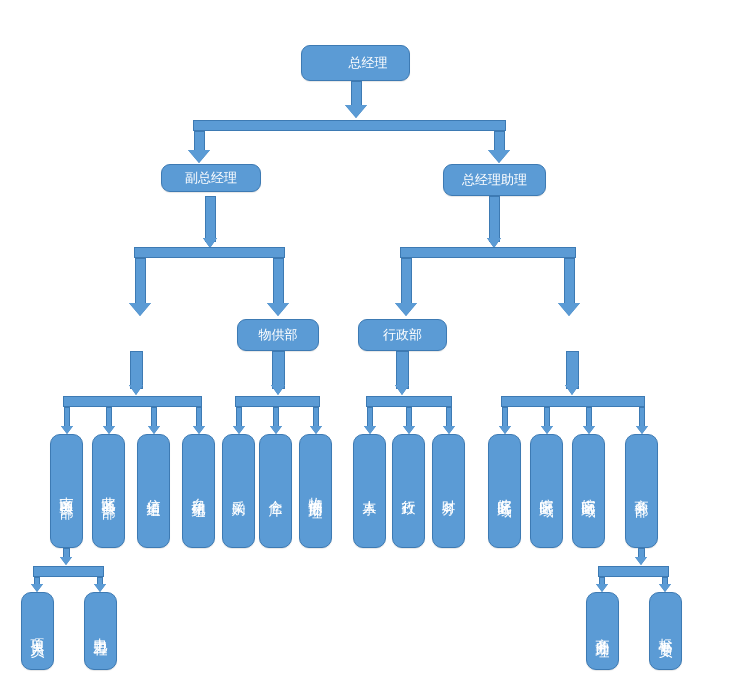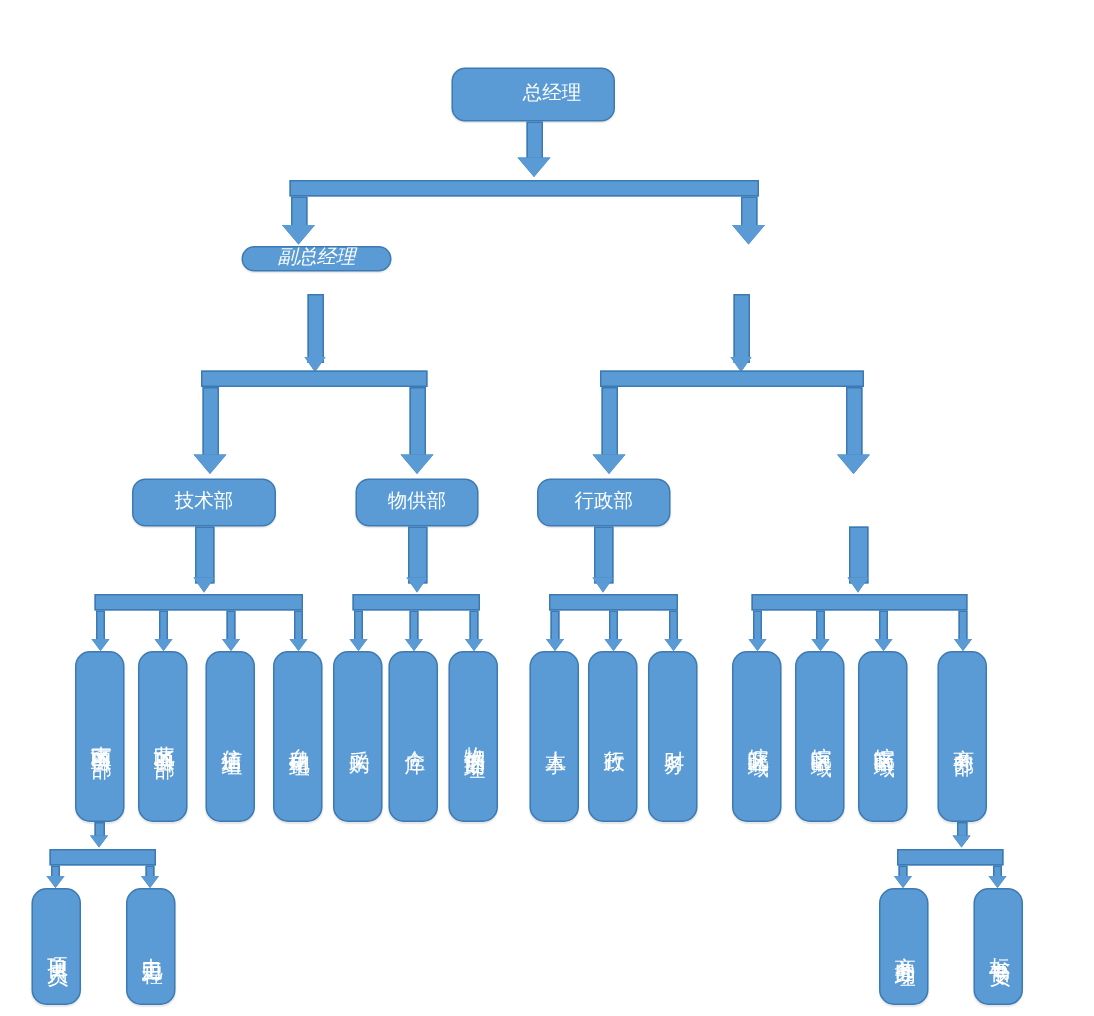--- a/index.html
+++ b/index.html
@@ -101,43 +101,43 @@
   <div class="ahead" style="left:345px; top:105px;"></div>
 
   <div class="conn hbar" style="left:193px; top:120px; width:313px; height:11px;"></div>
 
   <div class="conn vstem" style="left:194px; top:131px; width:11px; height:21px;"></div>
   <div class="ahead" style="left:188px; top:150px;"></div>
 
   <div class="conn vstem" style="left:494px; top:131px; width:11px; height:21px;"></div>
   <div class="ahead" style="left:488px; top:150px;"></div>
 
-  <div class="node horiz" style="left:161px; top:164px; width:100px; height:17px;font-style:italic;">
+  <div class="node horiz" style="left:161px; top:164px; width:100px; height:28px;">
     <span>副总经理</span>
+  </div>
+  <div class="node horiz" style="left:443px; top:164px; width:103px; height:32px;">
+    <span>总经理助理</span>
   </div>
 
   <div class="conn vstem" style="left:205px; top:196px; width:11px; height:46px;"></div>
   <div class="ahead small" style="left:203px; top:238px;"></div>
   <div class="conn hbar" style="left:134px; top:247px; width:151px; height:11px;"></div>
   <div class="conn vstem" style="left:135px; top:258px; width:11px; height:47px;"></div>
   <div class="ahead" style="left:129px; top:303px;"></div>
   <div class="conn vstem" style="left:273px; top:258px; width:11px; height:47px;"></div>
   <div class="ahead" style="left:267px; top:303px;"></div>
 
   <div class="conn vstem" style="left:489px; top:196px; width:11px; height:46px;"></div>
   <div class="ahead small" style="left:487px; top:238px;"></div>
   <div class="conn hbar" style="left:400px; top:247px; width:176px; height:11px;"></div>
   <div class="conn vstem" style="left:401px; top:258px; width:11px; height:47px;"></div>
   <div class="ahead" style="left:395px; top:303px;"></div>
   <div class="conn vstem" style="left:564px; top:258px; width:11px; height:47px;"></div>
   <div class="ahead" style="left:558px; top:303px;"></div>
 
-  <div class="node horiz" style="left:88px; top:319px; width:96px; height:32px;">
-    <span>技术部</span>
-  </div>
   <div class="node horiz" style="left:237px; top:319px; width:82px; height:32px;">
     <span>物供部</span>
   </div>
   <div class="node horiz" style="left:358px; top:319px; width:89px; height:32px;">
     <span>行政部</span>
   </div>
 
   <div class="conn vstem-wide" style="left:130px; top:351px; width:13px; height:38px;"></div>
   <div class="ahead small" style="left:129px; top:385px;"></div>
   <div class="conn hbar" style="left:63px; top:396px; width:139px; height:11px;"></div>

